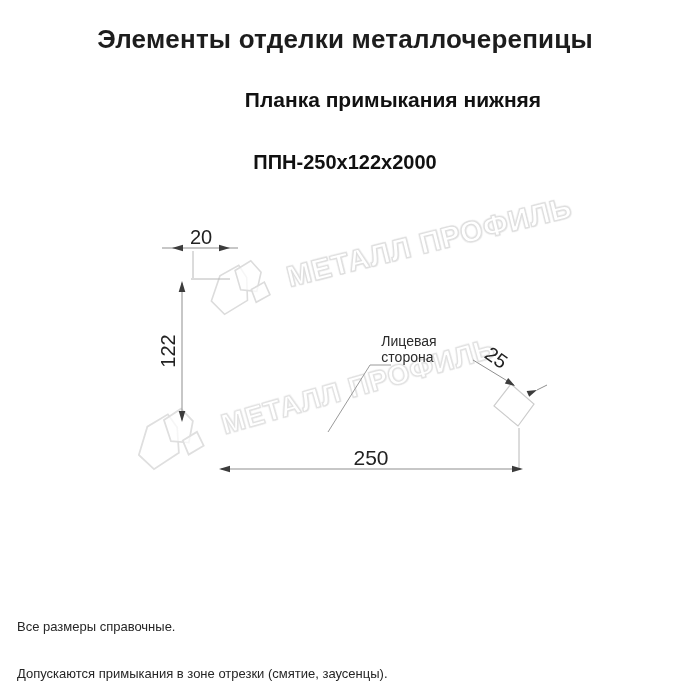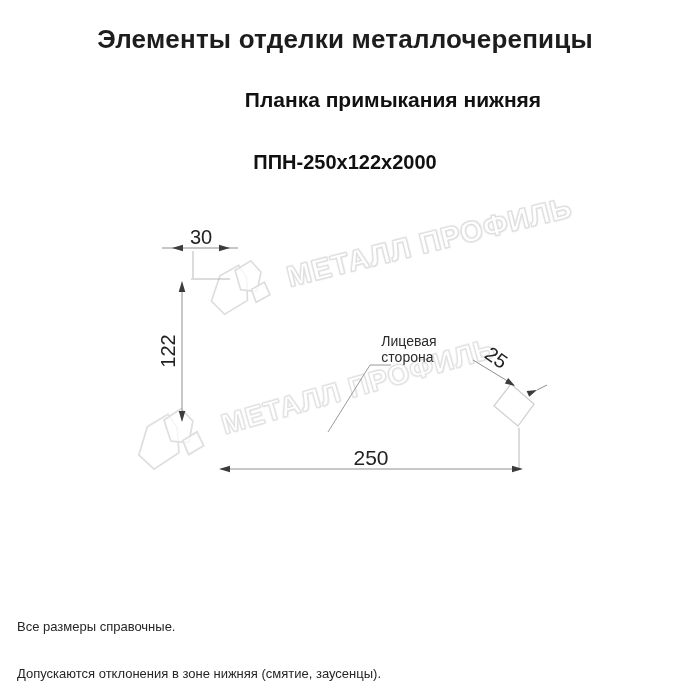--- a/index.html
+++ b/index.html
@@ -110,28 +110,28 @@
         <polygon points="230,248 219,244.7 219,251.3"></polygon>
         <polygon points="182,281 178.7,292 185.3,292"></polygon>
         <polygon points="182,422 178.7,411 185.3,411"></polygon>
         <polygon points="219,469 230,465.7 230,472.3"></polygon>
         <polygon points="523,469 512,465.7 512,472.3"></polygon>
         <polygon points="515,386 504.8,383.5 508.2,378.1"></polygon>
         <polygon points="537,390 529.2,396.7 526.6,390.9"></polygon>
       </g>
     </svg>
 
-    <div class="dim-label dim-20">30</div>
+    <div class="dim-label dim-20">20</div>
     <div class="dim-label dim-122">122</div>
     <div class="dim-label dim-250">250</div>
     <div class="dim-label dim-25">25</div>
 
     <div class="front-side">
       <div>Лицевая</div>
       <div>сторона</div>
     </div>
 
   </div>
 
   <div class="footnote footnote-1">Все размеры справочные.</div>
-  <div class="footnote footnote-2">Допускаются отклонения в зоне нижняя (смятие, заусенцы).</div>
+  <div class="footnote footnote-2">Допускаются примыкания в зоне отрезки (смятие, заусенцы).</div>
 
 </div>
 
 </body></html>

